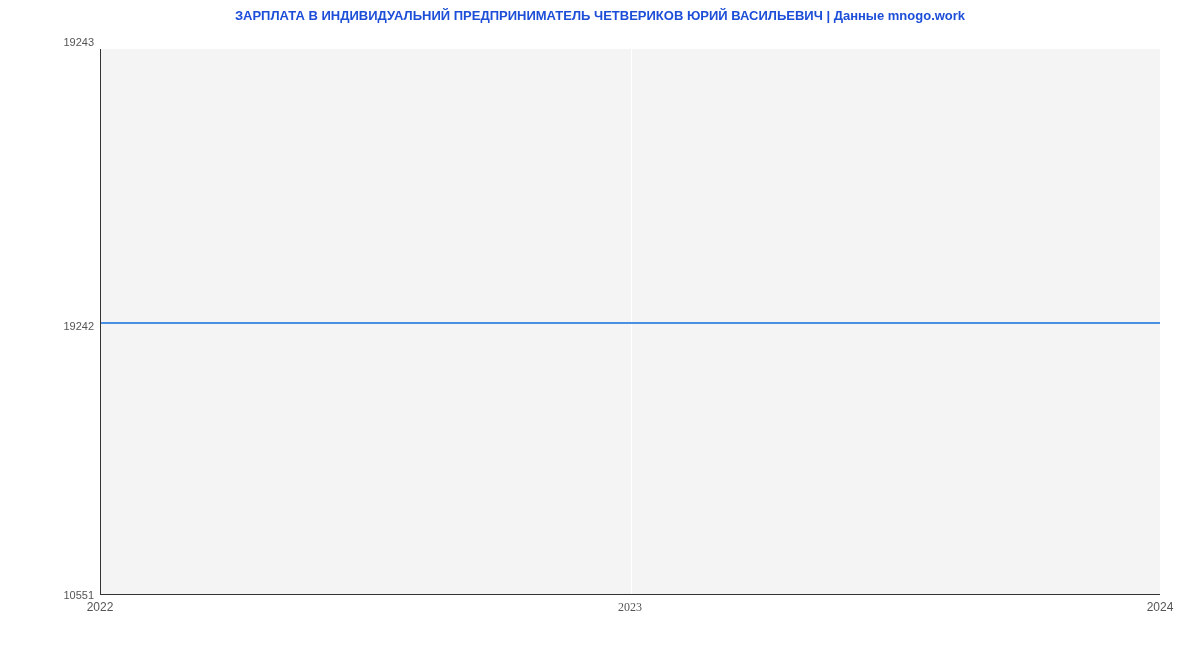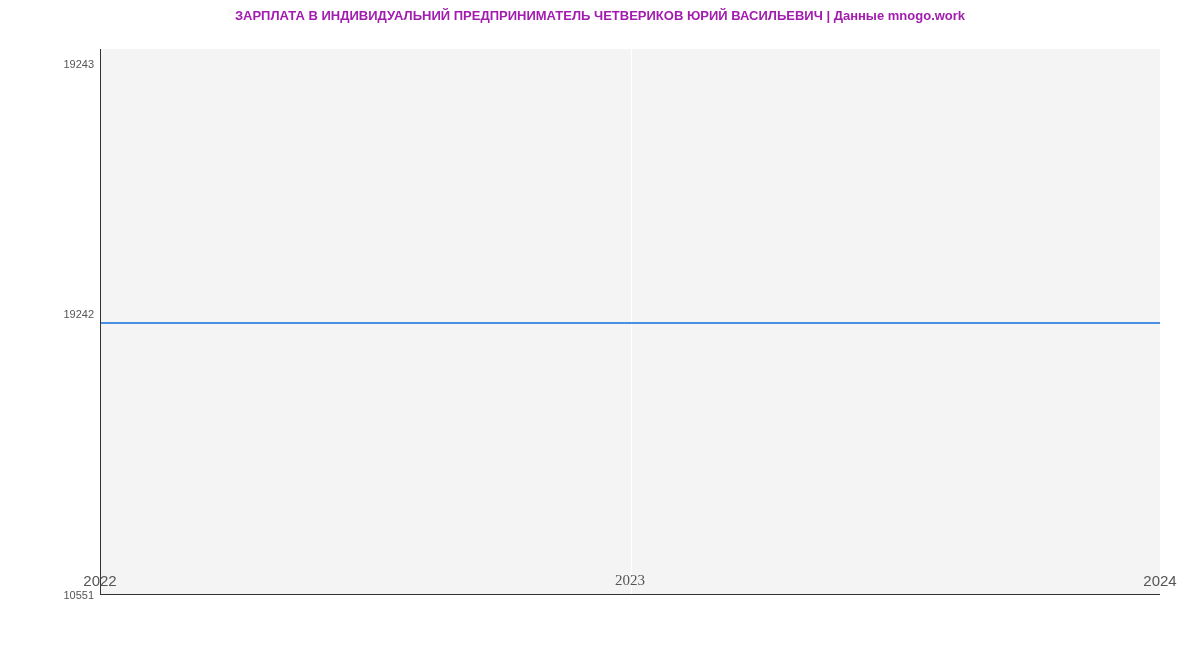--- a/index.html
+++ b/index.html
@@ -15,21 +15,21 @@
       position: relative;
     }
     .chart-title {
       position: absolute;
       top: 8px;
       left: 0;
       width: 100%;
       text-align: center;
       font-size: 13px;
       font-weight: bold;
-      color: #a21caf;
+      color: #1d4ed8;
     }
     .plot-area {
       position: absolute;
       left: 100px;
       top: 49px;
       width: 1060px;
       height: 546px;
       background: #f4f4f4;
       border-left: 1px solid #333333;
       border-bottom: 1px solid #333333;
@@ -57,36 +57,36 @@
     }
     .y-tick-label {
       position: absolute;
       right: 1106px;
       font-size: 11px;
       color: #555555;
       transform: translateY(-50%);
     }
     .x-tick-label {
       position: absolute;
-      top: 572px;
-      font-size: 15px;
+      top: 600px;
+      font-size: 12px;
       color: #555555;
       transform: translateX(-50%);
     }
   </style>
 </head>
 <body>
 
 <div class="chart-title">ЗАРПЛАТА В ИНДИВИДУАЛЬНИЙ ПРЕДПРИНИМАТЕЛЬ ЧЕТВЕРИКОВ ЮРИЙ ВАСИЛЬЕВИЧ | Данные mnogo.work</div>
 
 <div class="plot-area">
   <div class="gridline-v" style="left: 530px;"></div>
   <div class="gridline-h" style="top: 273px;"></div>
   <div class="data-line" style="top: 273px;"></div>
 </div>
 
-<div class="y-tick-label" style="top: 64px;">19243</div>
-<div class="y-tick-label" style="top: 314px;">19242</div>
+<div class="y-tick-label" style="top: 42px;">19243</div>
+<div class="y-tick-label" style="top: 326px;">19242</div>
 <div class="y-tick-label" style="top: 595px;">10551</div>
 
 <div class="x-tick-label" style="left: 100px;">2022</div>
 <div class="x-tick-label" style="left: 630px; font-family: Liberation Serif, serif;">2023</div>
 <div class="x-tick-label" style="left: 1160px; text-align: center;">2024</div>
 
 </body></html>

